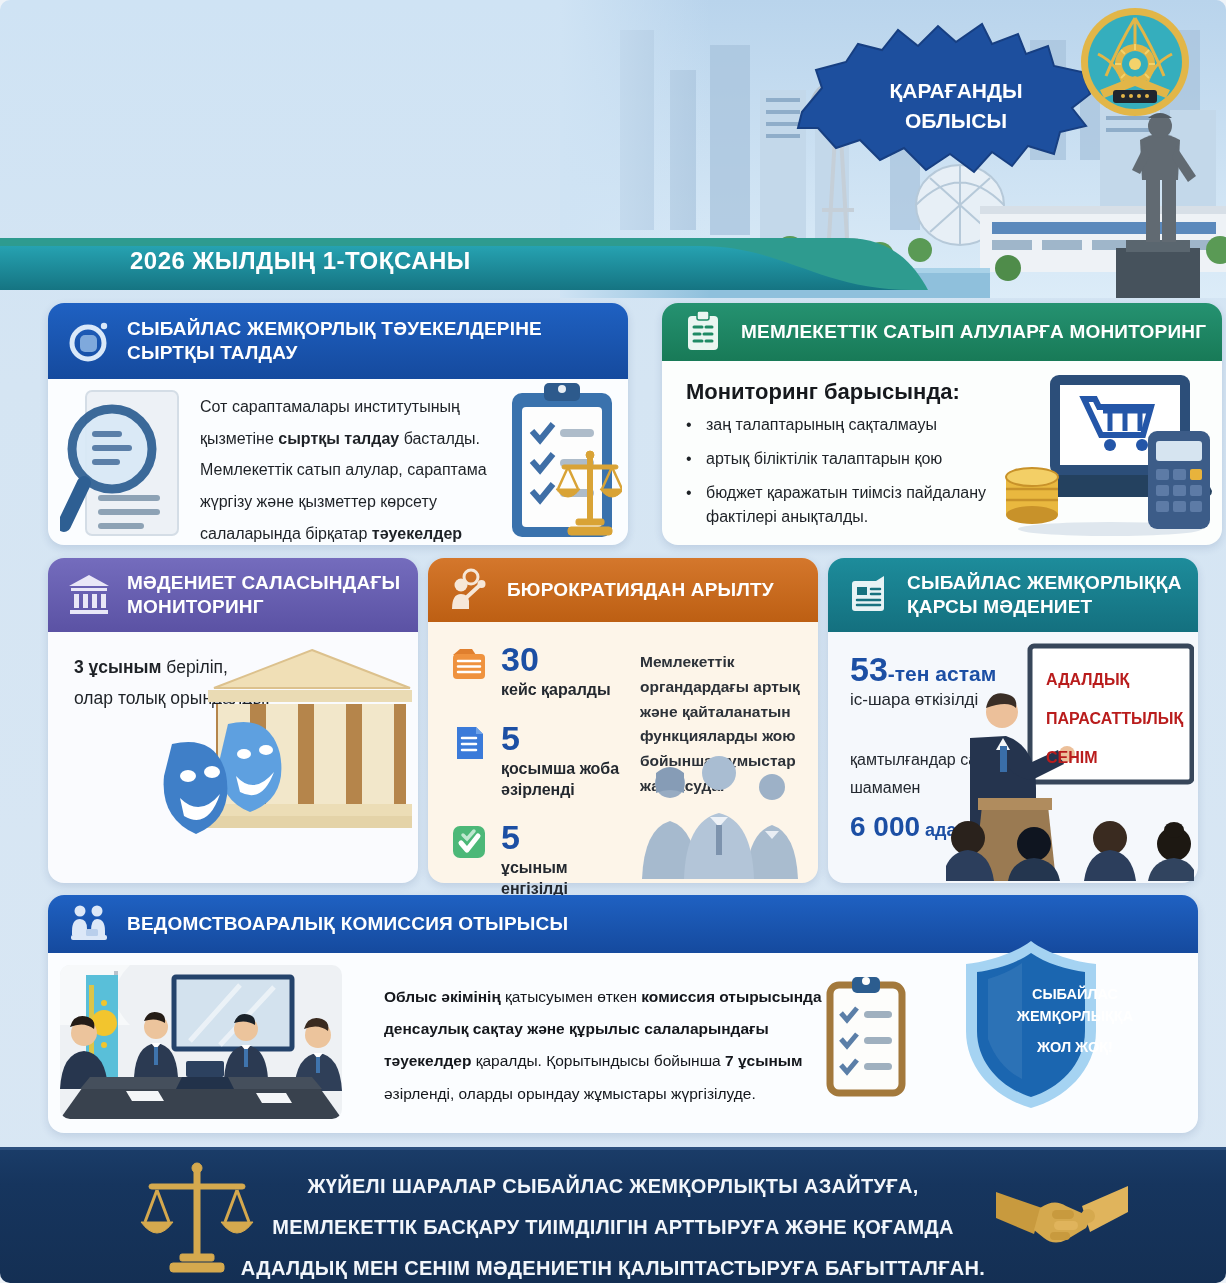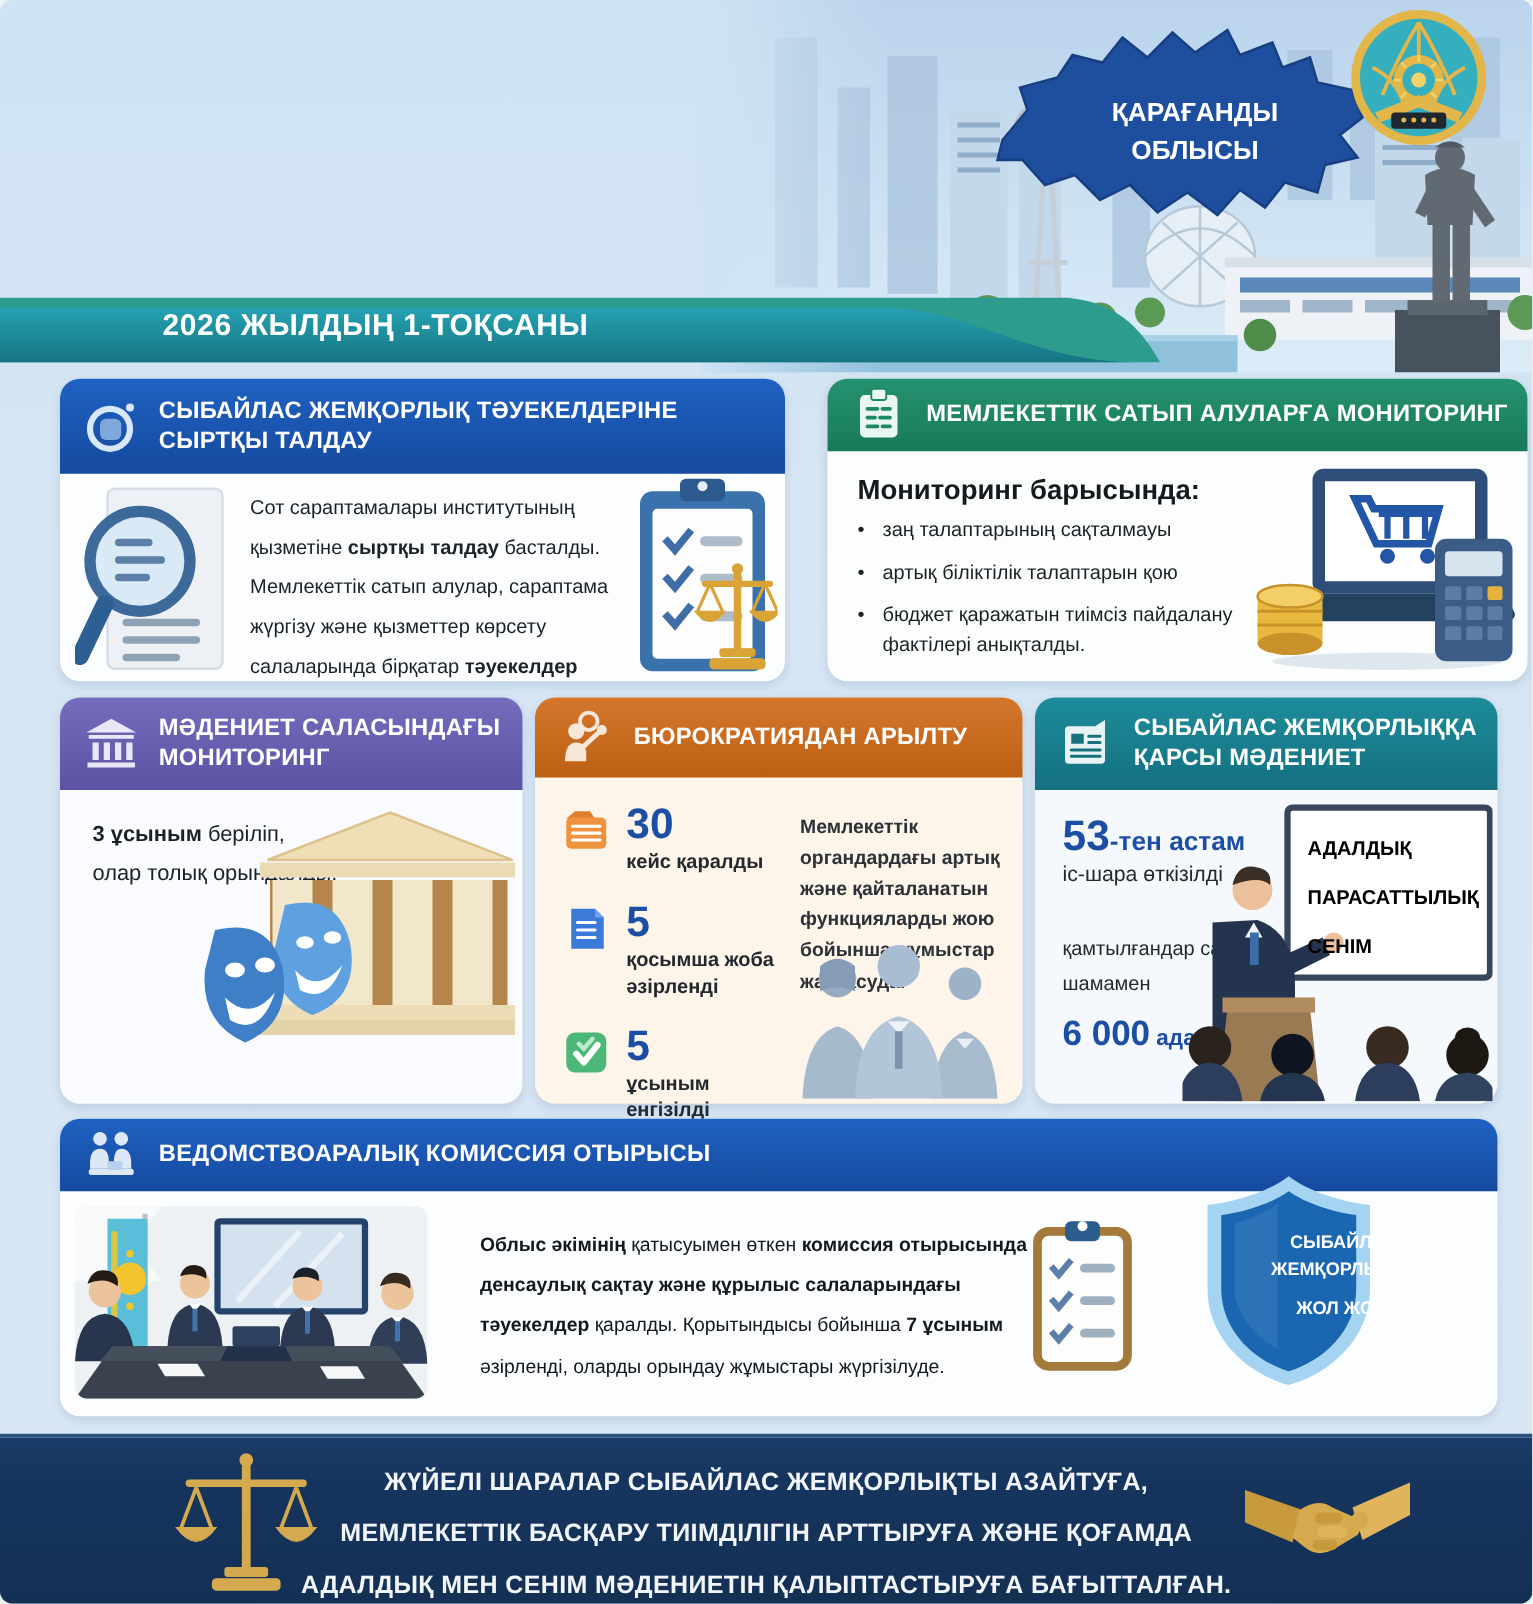--- a/index.html
+++ b/index.html
@@ -62,21 +62,21 @@
   .b-people{right:14px;bottom:4px;width:178px;height:132px;}
 
   #card-anticorr{left:828px;top:558px;width:370px;height:325px;background:#f5f8fc;}
   #card-anticorr .card-h{height:74px;}
   .ac-s1{left:22px;top:92px;color:#1c4fa4;font-weight:800;}
   .ac-s1 .big{font-size:34px;} .ac-s1 .suf{font-size:21px;}
   .ac-s1l{left:22px;top:132px;font-size:17px;color:#23282f;}
   .ac-cov{left:22px;top:188px;font-size:16px;color:#23282f;line-height:1.75;}
   .ac-cov .num{font-size:28px;font-weight:800;color:#1c4fa4;} .ac-cov .unit{font-size:18px;font-weight:800;color:#1c4fa4;}
   .ac-ill{left:118px;top:80px;width:248px;height:243px;}
-  .board-words{left:218px;top:102px;width:142px;font-size:16px;font-weight:800;color:#000000;line-height:2.45;z-index:3;}
+  .board-words{left:218px;top:102px;width:142px;font-size:16px;font-weight:800;color:#b91c1c;line-height:2.45;z-index:3;}
 
   #card-commission{left:48px;top:895px;width:1150px;height:238px;}
   #card-commission .card-h{height:58px;}
   .m-ill{left:12px;top:70px;width:282px;height:154px;border-radius:10px;overflow:hidden;}
   .m-text{left:336px;top:86px;width:448px;font-size:15.5px;color:#14171c;line-height:2.08;}
   .clip2{left:778px;top:80px;width:80px;height:122px;}
   .shield{left:910px;top:44px;width:146px;height:172px;z-index:6;}
   .shield-text{left:954px;top:88px;width:146px;text-align:center;color:#fff;font-weight:800;
                font-size:14.5px;line-height:1.55;z-index:7;}
   .shield-text .gap{margin-top:8px;}

